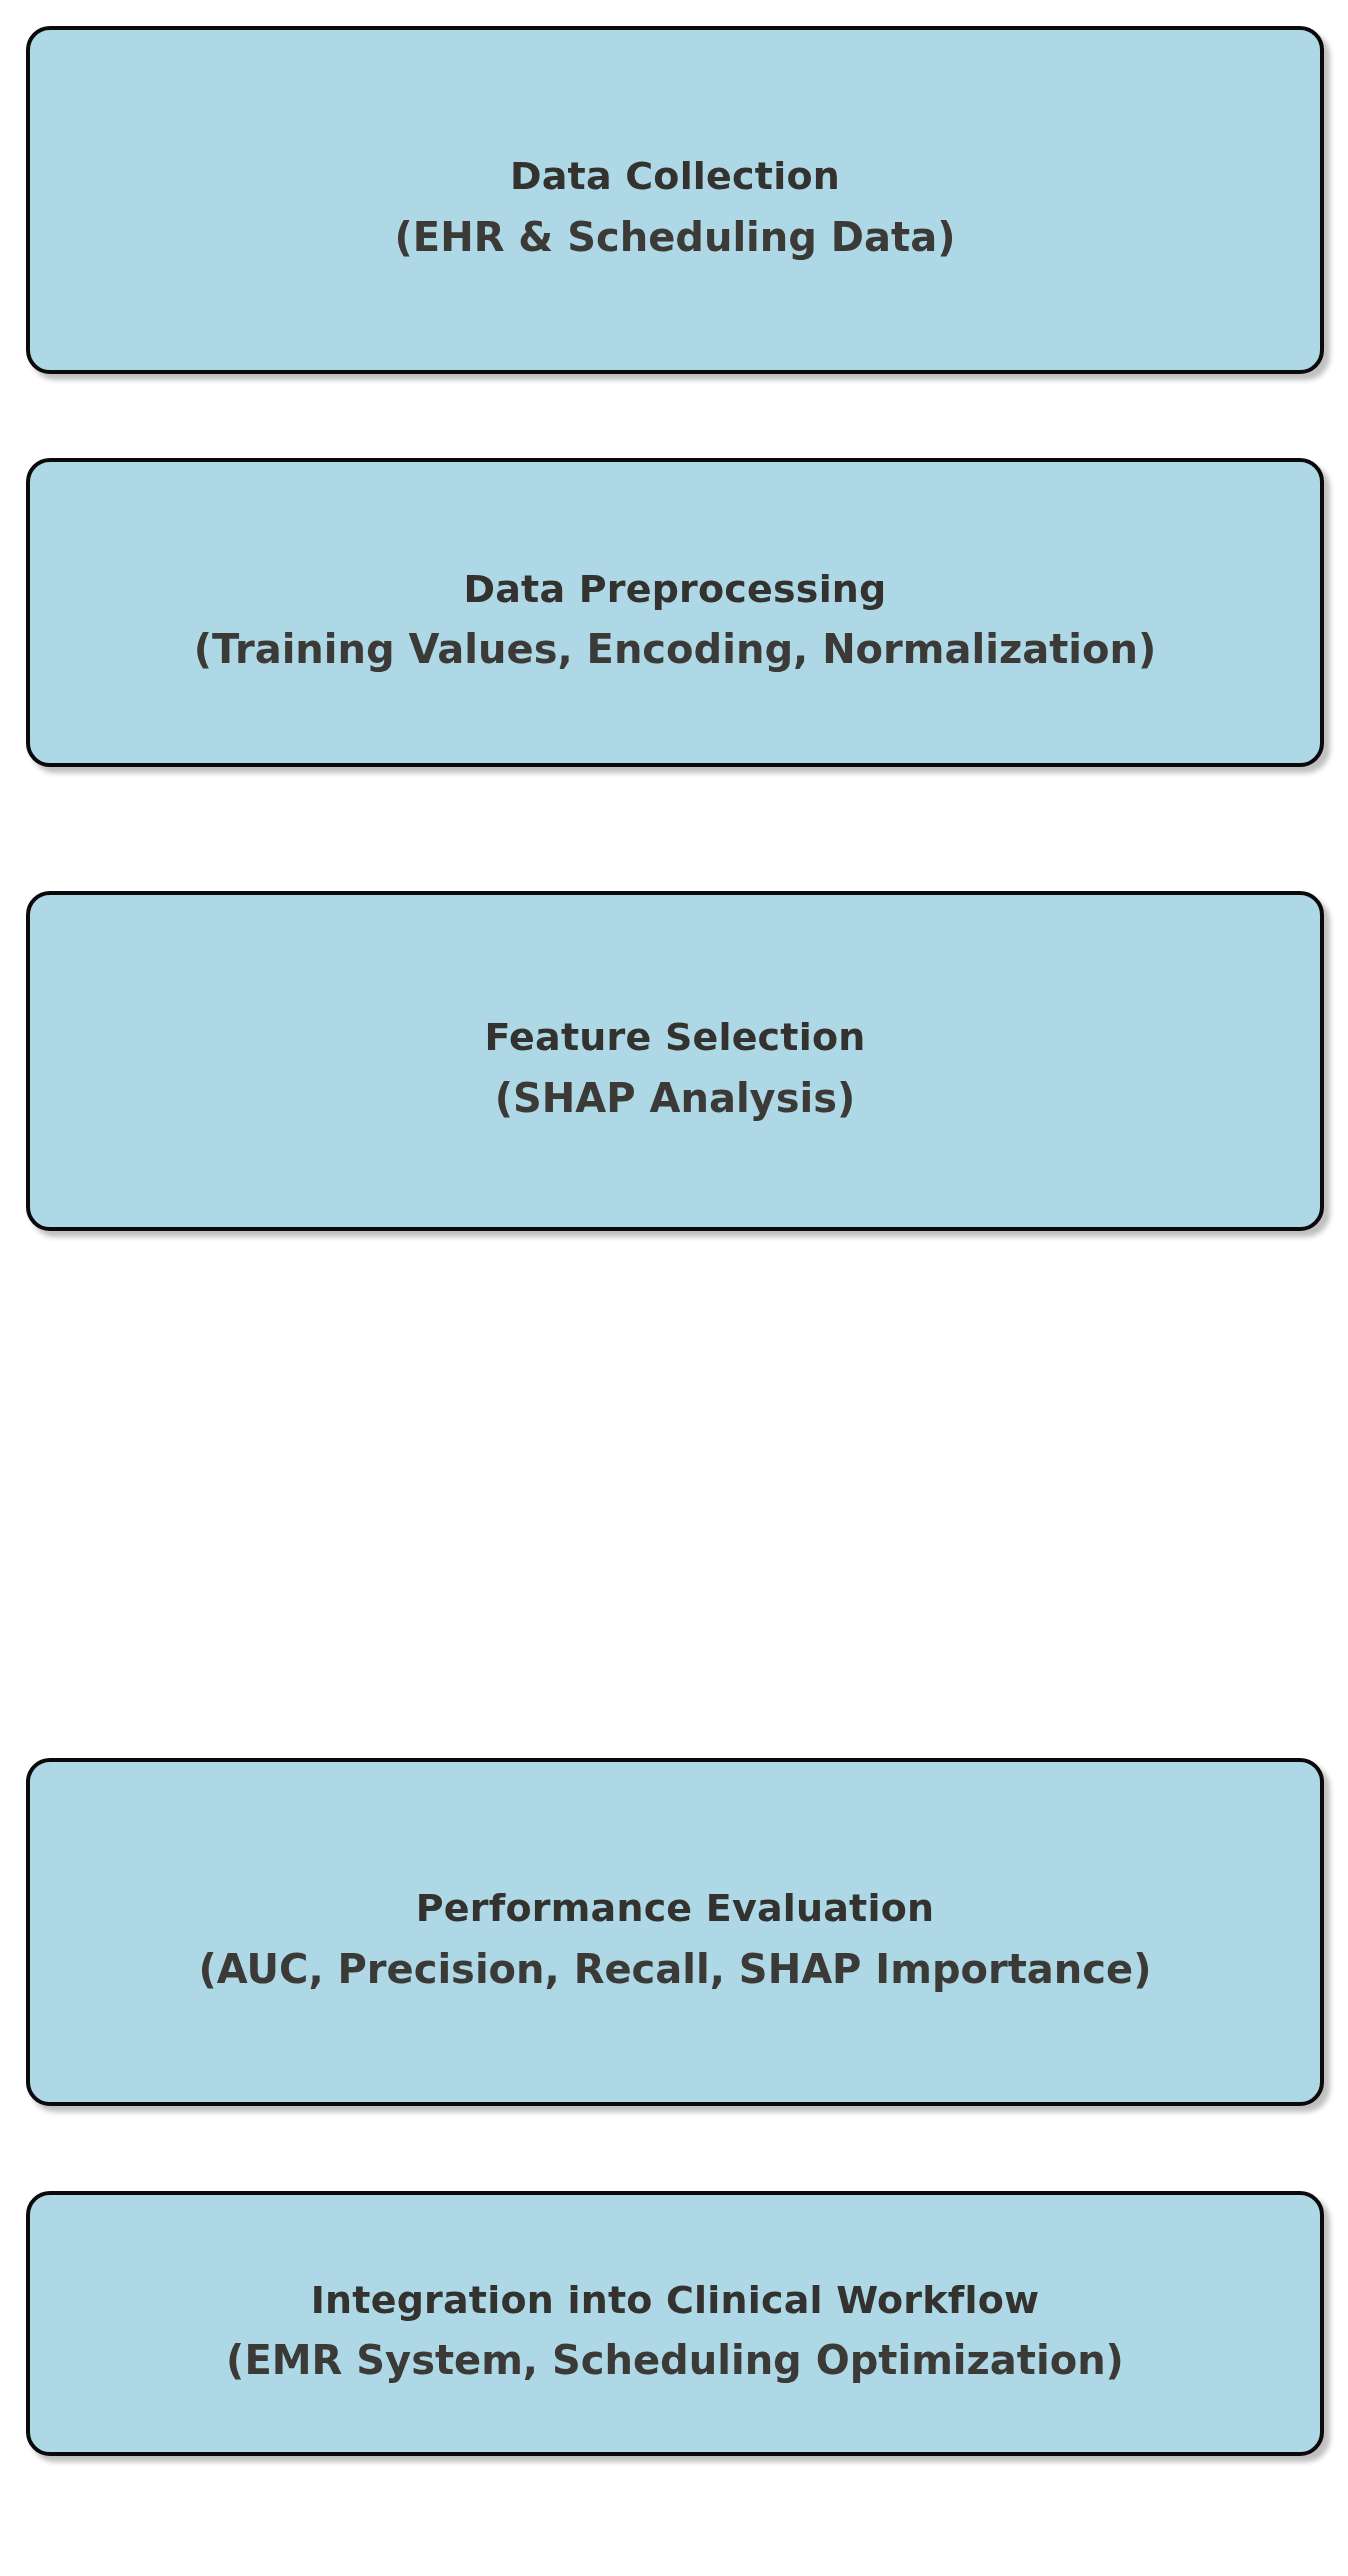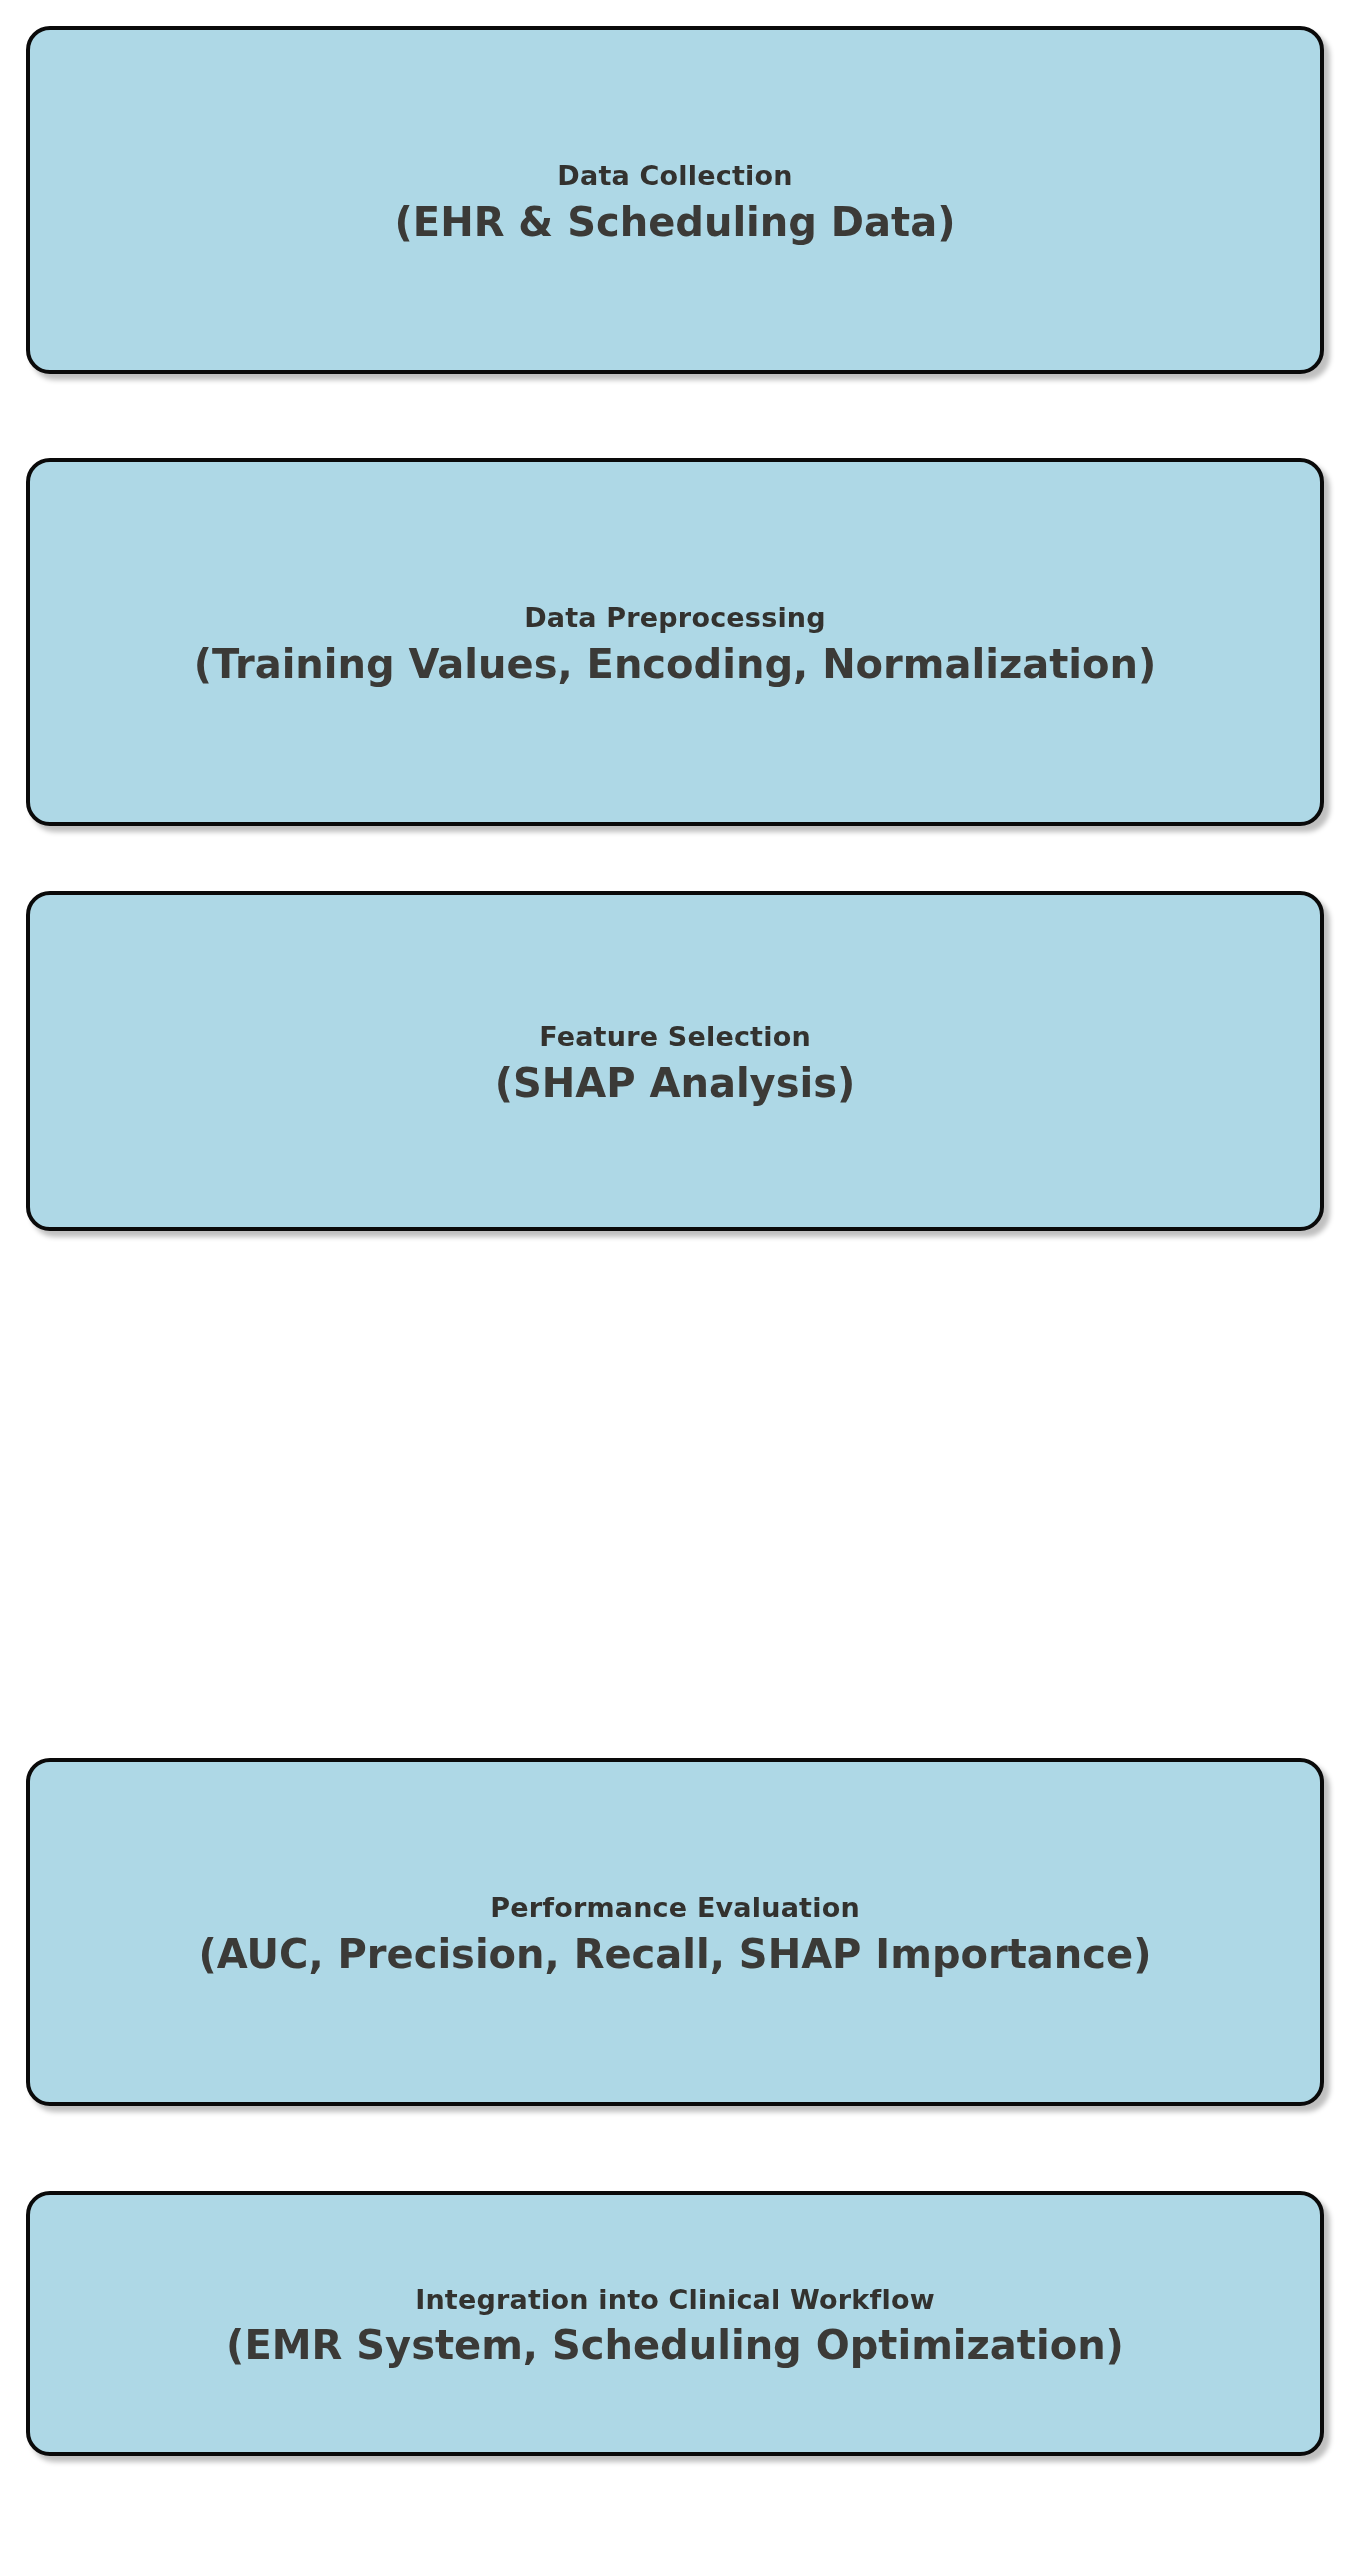--- a/index.html
+++ b/index.html
@@ -36,43 +36,43 @@
     flex-direction: column;
     align-items: center;
     justify-content: center;
     text-align: center;
     overflow: hidden;
   }
 
   .stage-title {
     font-family: "DejaVu Sans", sans-serif;
     font-weight: bold;
-    font-size: 27px;
+    font-size: 38px;
     line-height: 1.07;
     color: #33322f;
     letter-spacing: 0.2px;
-    margin: 7px;
+    margin: 16px;
     padding: 0 17px;
     white-space: nowrap;
   }
 
   .stage-subtitle {
     font-family: "DejaVu Sans", sans-serif;
     font-weight: bold;
     font-size: 40px;
     line-height: 1.12;
     color: #3b3a37;
     margin: 1.7px 0 0 0;
     padding: 0 17px;
     white-space: nowrap;
   }
 
   
   .box-1 { top: 26px;   height: 348px; }
-  .box-2 { top: 458px;  height: 368px; }
+  .box-2 { top: 458px;  height: 309px; }
   .box-3 { top: 891px; height: 340px; }
   .box-4 { top: 1324px; height: 348px; }
   .box-5 { top: 1758px; height: 348px; }
   .box-6 { top: 2191px; height: 265px; }
 </style>
 </head>
 <body>
 
 <div id="flowchart">
 

